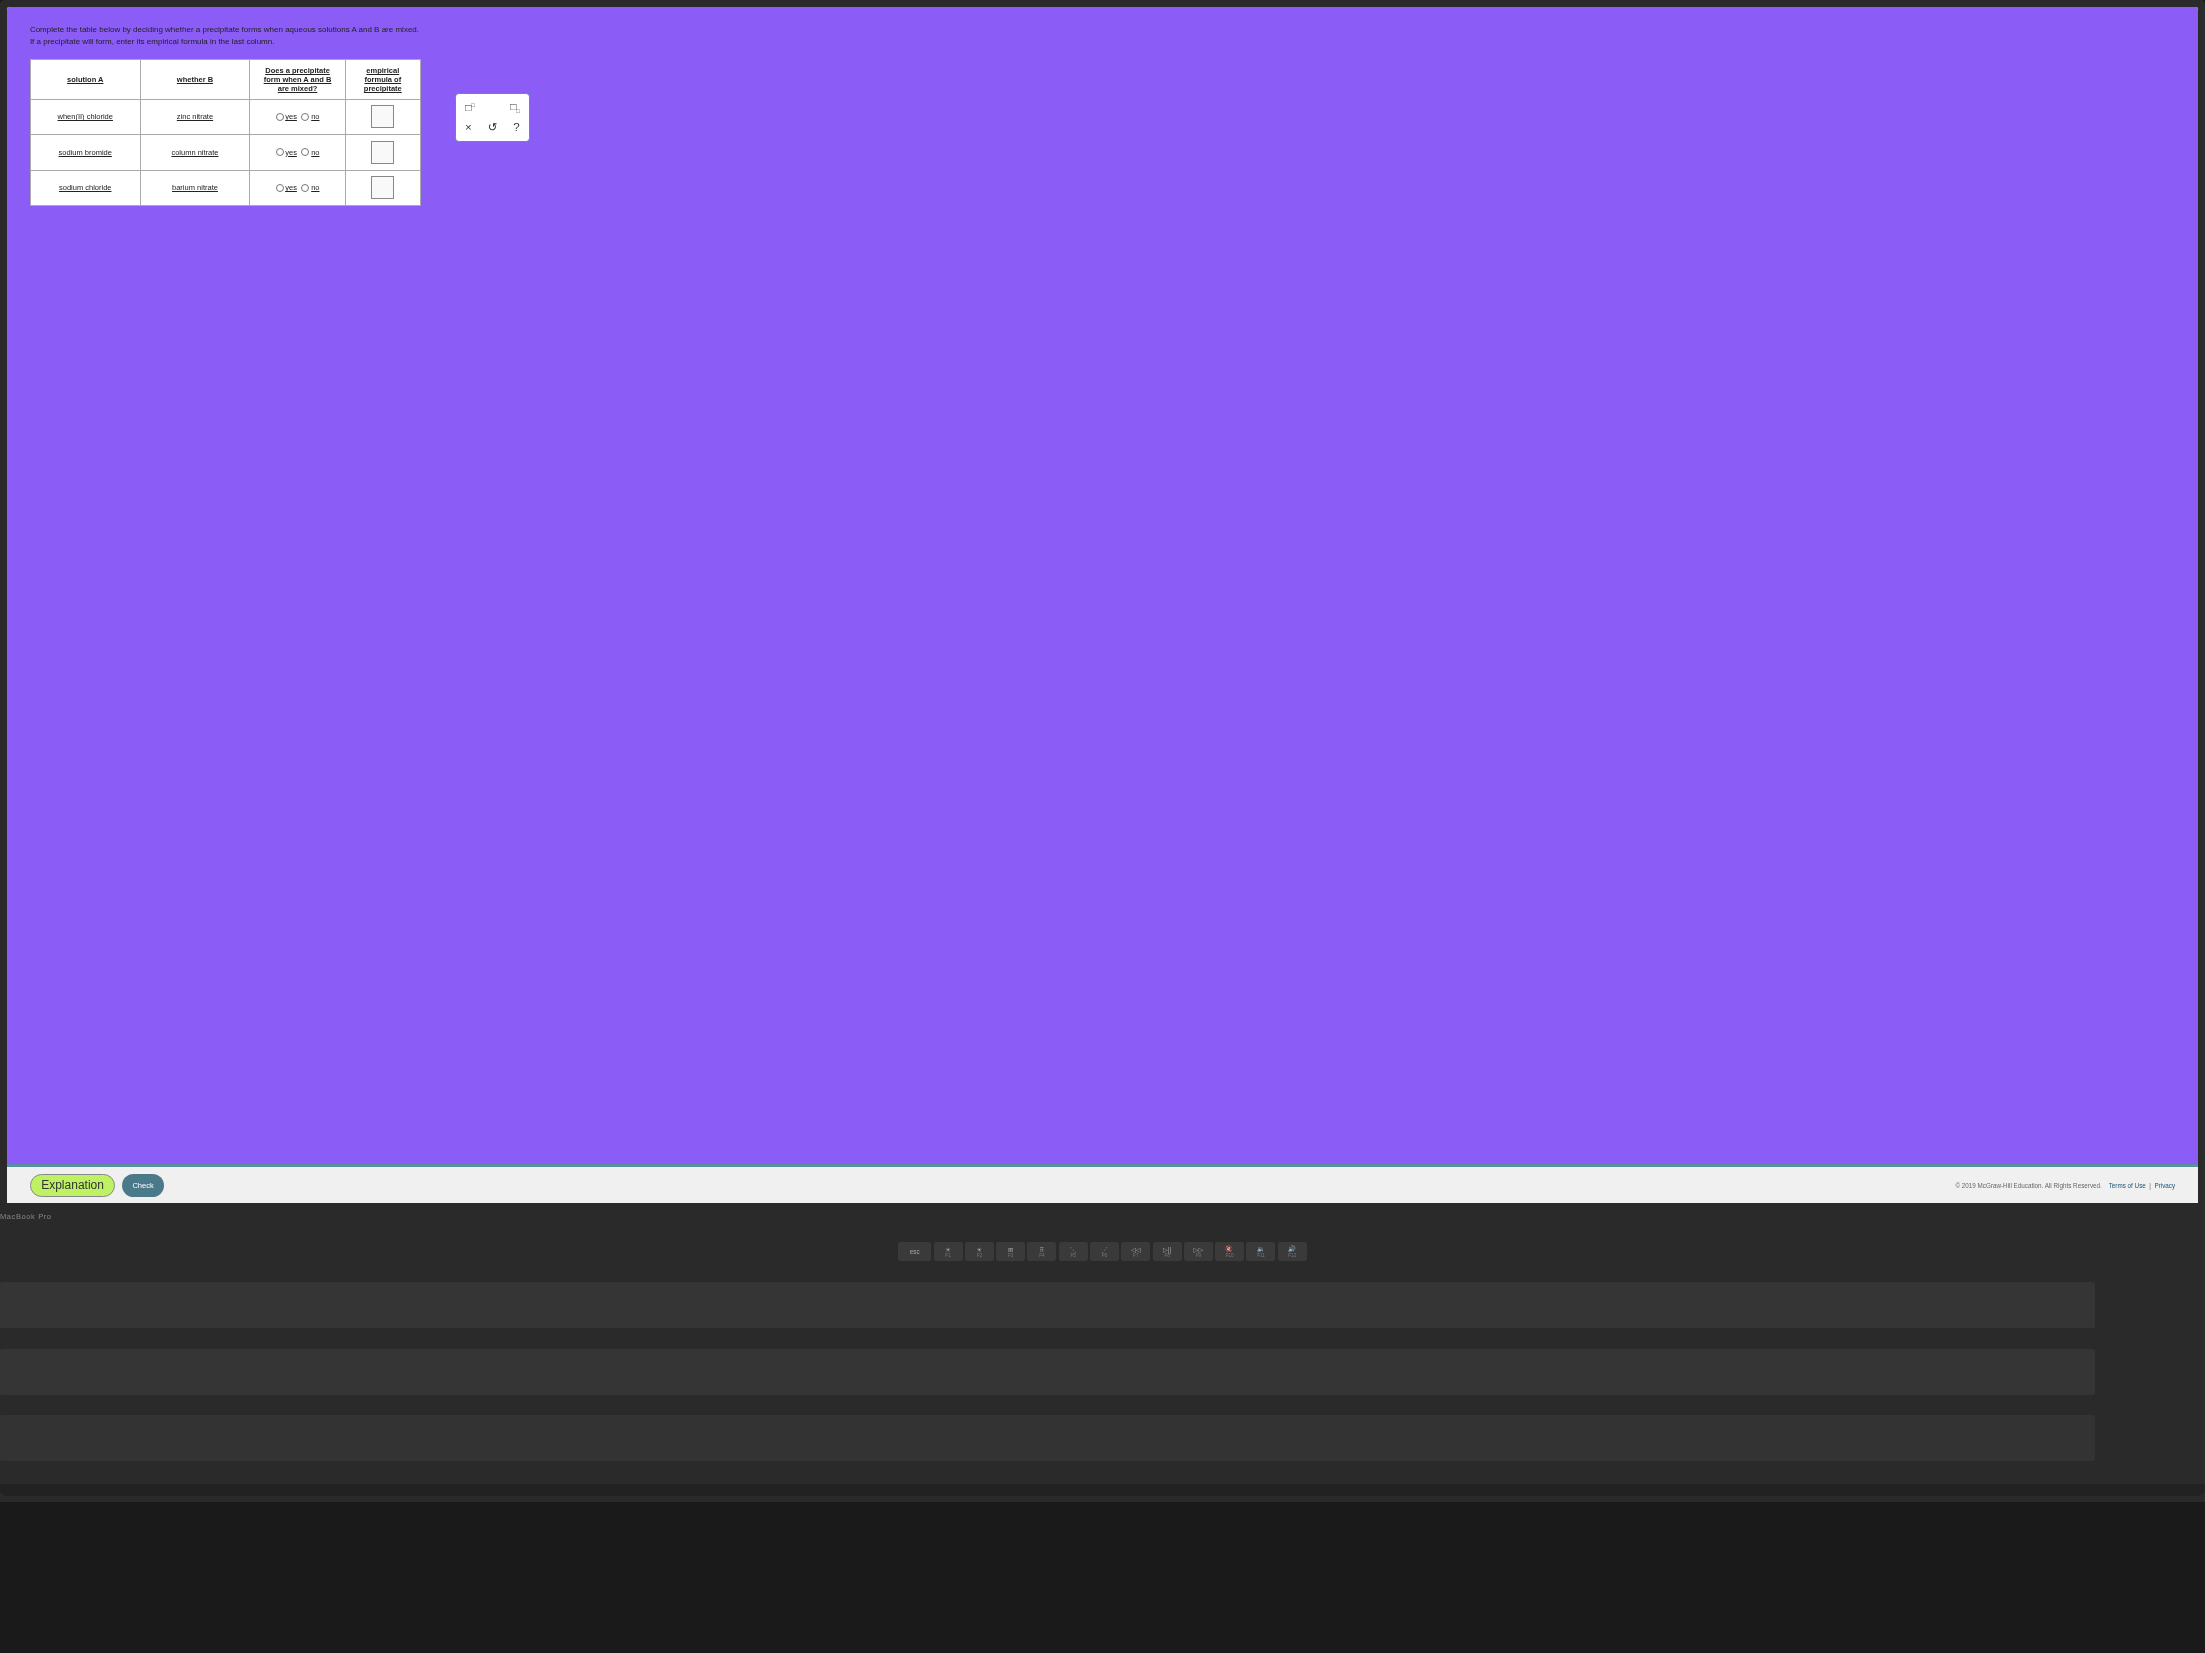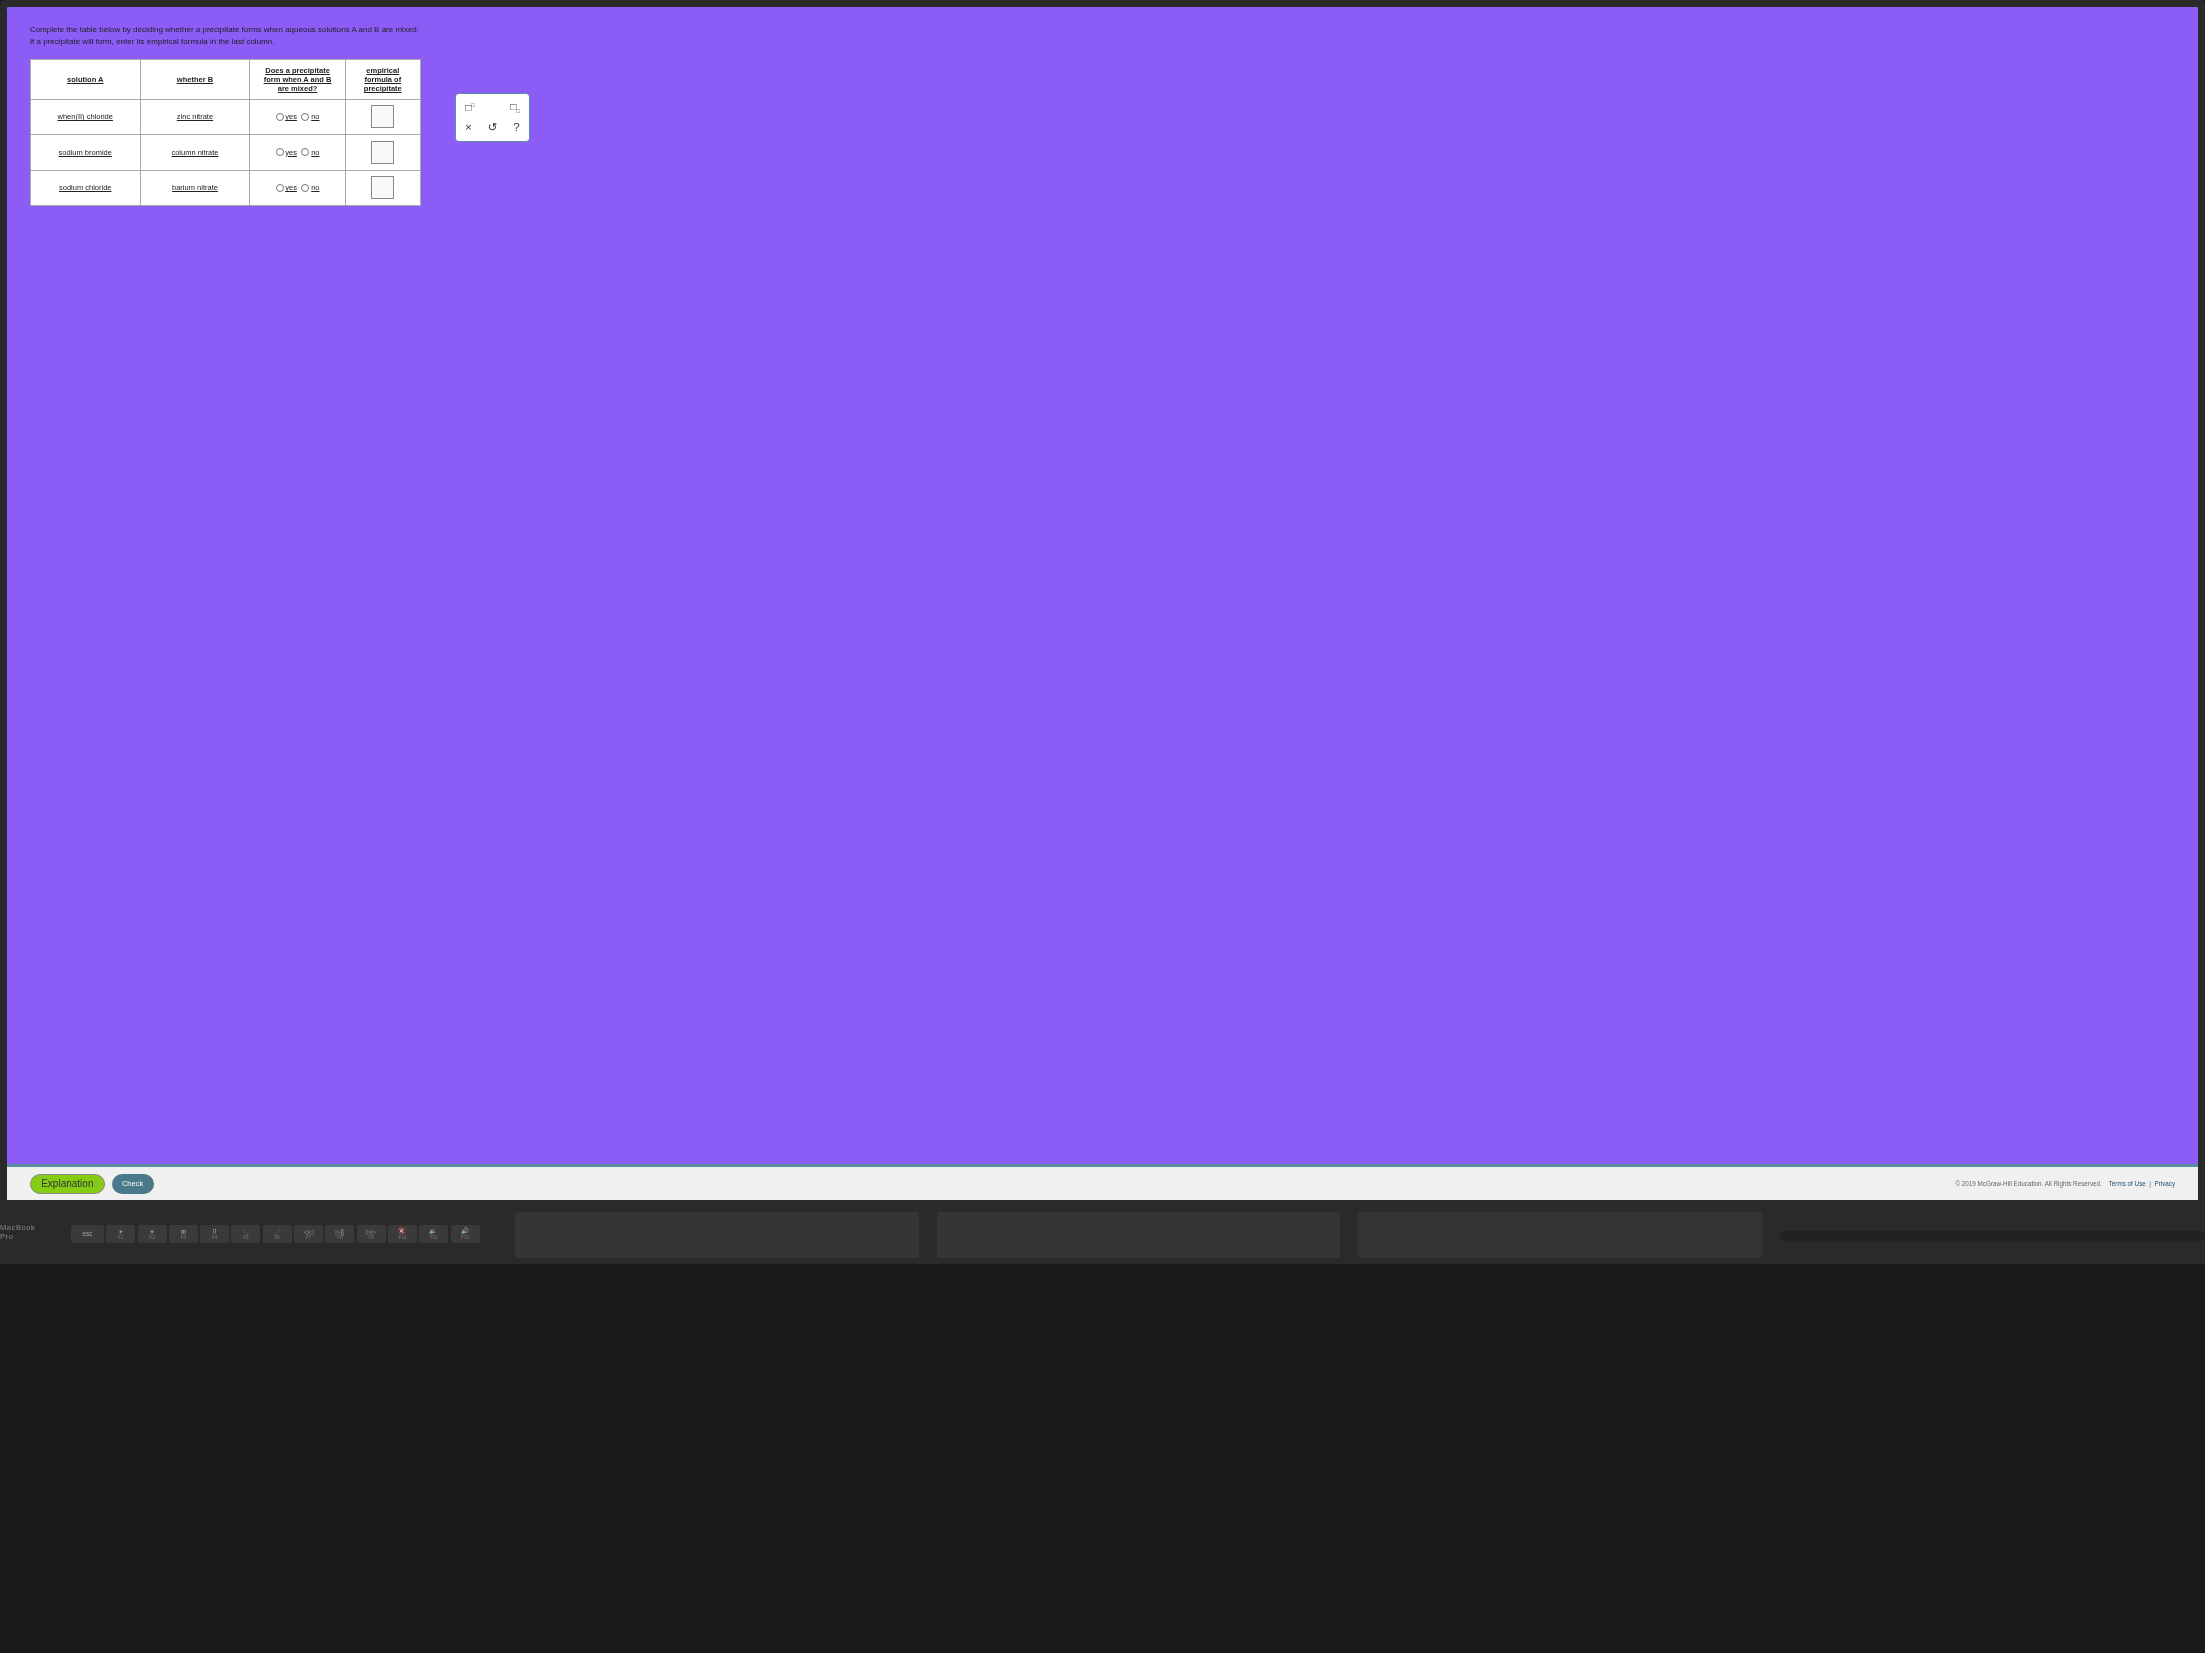--- a/index.html
+++ b/index.html
@@ -136,25 +136,25 @@
       align-items: center;
       justify-content: space-between;
     }
 
     .footer-buttons {
       display: flex;
       gap: 6.9px;
     }
 
     .btn-explanation {
-      background: #84cc16;
+      background: #bef264;
       border: 0.6px solid #888;
       border-radius: 11.5px;
       padding: 3.4px 10.3px;
-      font-size: 10px;
+      font-size: 12px;
       color: #333;
       cursor: pointer;
     }
 
     .btn-check {
       background: #4a7a8a;
       border: none;
       border-radius: 11.5px;
       padding: 3.4px 10.3px;
       font-size: 7.5px;
@@ -171,22 +171,22 @@
     .footer-copyright a {
       color: #1a5276;
       text-decoration: none;
     }
 
     
     .keyboard-area {
       background: #2a2a2a;
       padding: 8.6px 0 5.7px 0;
       display: flex;
-      flex-direction: row;
-      align-items: center;
+      flex-direction: column;
+      align-items: flex-start;
       gap: 18px;
     }
 
     .macbook-label {
       color: #888;
       font-size: 7.5px;
       letter-spacing: 0.6px;
       margin-bottom: 3.4px;
     }
 

